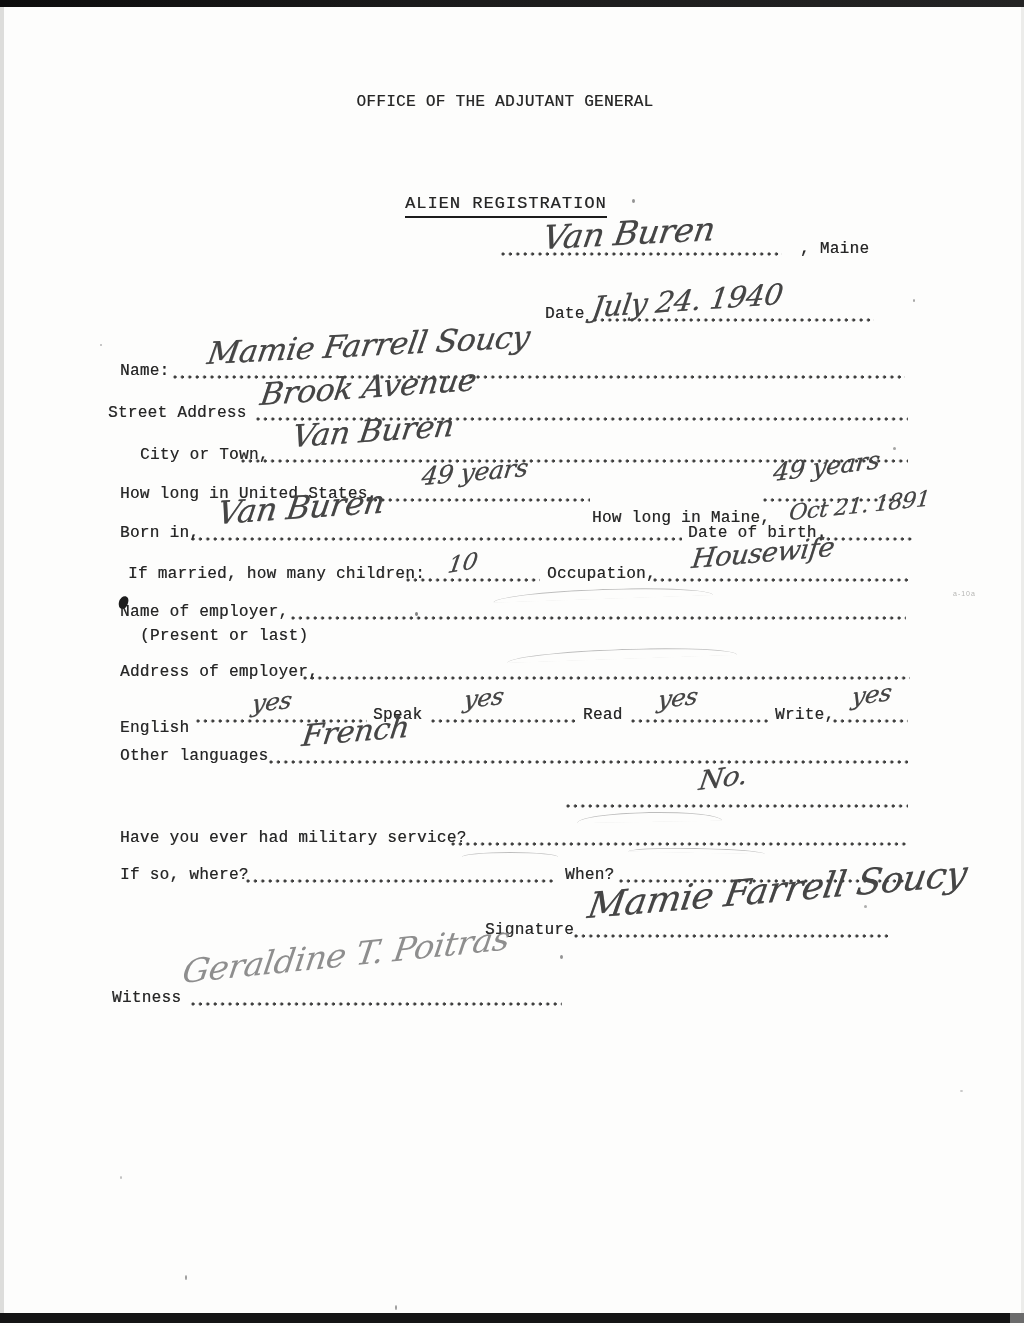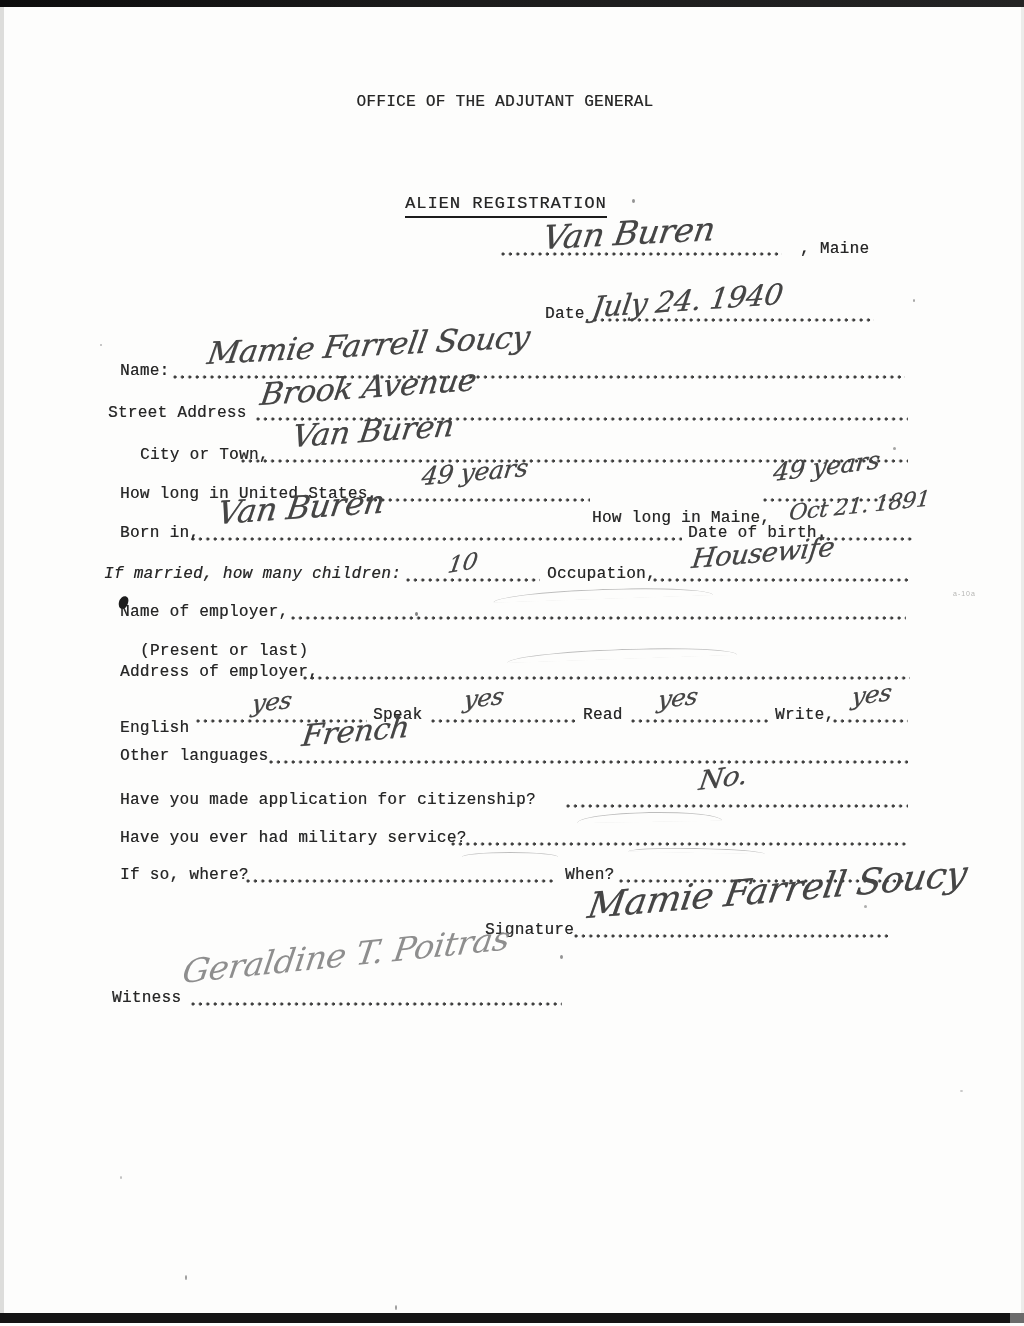--- a/index.html
+++ b/index.html
@@ -84,31 +84,31 @@
   <div class="dots" style="left:762px;top:497px;width:146px;"></div>
   <div class="h" style="left:772px;top:458px;font-size:25px;transform:skewX(-12deg) rotate(-7deg);">49 years</div>
 
   <div class="t" style="left:120px;top:524px;">Born in,</div>
   <div class="dots" style="left:190px;top:536px;width:492px;"></div>
   <div class="h" style="left:215px;top:494px;font-size:32px;transform:skewX(-12deg) rotate(-4deg);">Van Buren</div>
   <div class="t" style="left:688px;top:524px;">Date of birth.</div>
   <div class="dots" style="left:818px;top:536px;width:97px;"></div>
   <div class="h" style="left:788px;top:500px;font-size:22px;transform:skewX(-12deg) rotate(-6deg);">Oct 21. 1891</div>
 
-  <div class="t" style="left:104px;top:565px;font-style:italic;">If married, how many children:</div>
+  <div class="t" style="left:128px;top:565px;">If married, how many children:</div>
   <div class="dots" style="left:405px;top:577px;width:135px;"></div>
   <div class="h" style="left:446px;top:552px;font-size:23px;transform:skewX(-18deg) rotate(-10deg);">10</div>
   <div class="t" style="left:547px;top:565px;">Occupation,</div>
   <div class="dots" style="left:652px;top:577px;width:256px;"></div>
   <div class="h" style="left:690px;top:543px;font-size:27px;transform:skewX(-12deg) rotate(-5deg);">Housewife</div>
 
   <div class="t" style="left:120px;top:603px;">Name of employer,</div>
   <div class="dots" style="left:290px;top:615px;width:616px;"></div>
   <div class="arc" style="left:493px;top:589px;width:220px;transform:rotate(-2deg);"></div>
-  <div class="t" style="left:140px;top:627px;margin-top:15px;">(Present or last)</div>
+  <div class="t" style="left:140px;top:627px;">(Present or last)</div>
 
   <div class="t" style="left:120px;top:663px;">Address of employer,</div>
   <div class="dots" style="left:302px;top:675px;width:608px;"></div>
   <div class="arc" style="left:507px;top:649px;width:230px;transform:rotate(-2deg);"></div>
 
   <div class="t" style="left:120px;top:706px;margin-top:13px;">English</div>
   <div class="dots" style="left:195px;top:718px;width:172px;"></div>
   <div class="h" style="left:250px;top:690px;font-size:24px;transform:skewX(-14deg) rotate(-6deg);">yes</div>
   <div class="t" style="left:373px;top:706px;">Speak</div>
   <div class="dots" style="left:430px;top:718px;width:148px;"></div>
@@ -117,21 +117,20 @@
   <div class="dots" style="left:630px;top:718px;width:140px;"></div>
   <div class="h" style="left:656px;top:686px;font-size:24px;transform:skewX(-14deg) rotate(-6deg);">yes</div>
   <div class="t" style="left:775px;top:706px;">Write,</div>
   <div class="dots" style="left:832px;top:718px;width:76px;"></div>
   <div class="h" style="left:850px;top:683px;font-size:24px;transform:skewX(-14deg) rotate(-7deg);">yes</div>
 
   <div class="t" style="left:120px;top:747px;">Other languages</div>
   <div class="dots" style="left:268px;top:759px;width:640px;"></div>
   <div class="h" style="left:300px;top:718px;font-size:30px;transform:skewX(-12deg) rotate(-5deg);">French</div>
 
-  <div class="t" style="left:120px;top:791px;">Have you made application for citizenship?</div>
   <div class="dots" style="left:565px;top:803px;width:343px;"></div>
   <div class="h" style="left:697px;top:765px;font-size:27px;transform:skewX(-16deg) rotate(-8deg);">No.</div>
 
   <div class="t" style="left:120px;top:829px;">Have you ever had military service?</div>
   <div class="dots" style="left:450px;top:841px;width:458px;"></div>
   <div class="arc" style="left:577px;top:812px;width:145px;transform:rotate(-1deg);"></div>
 
   <div class="t" style="left:120px;top:866px;">If so, where?</div>
   <div class="dots" style="left:245px;top:878px;width:310px;"></div>
   <div class="stroke" style="left:462px;top:852px;width:96px;"></div>

